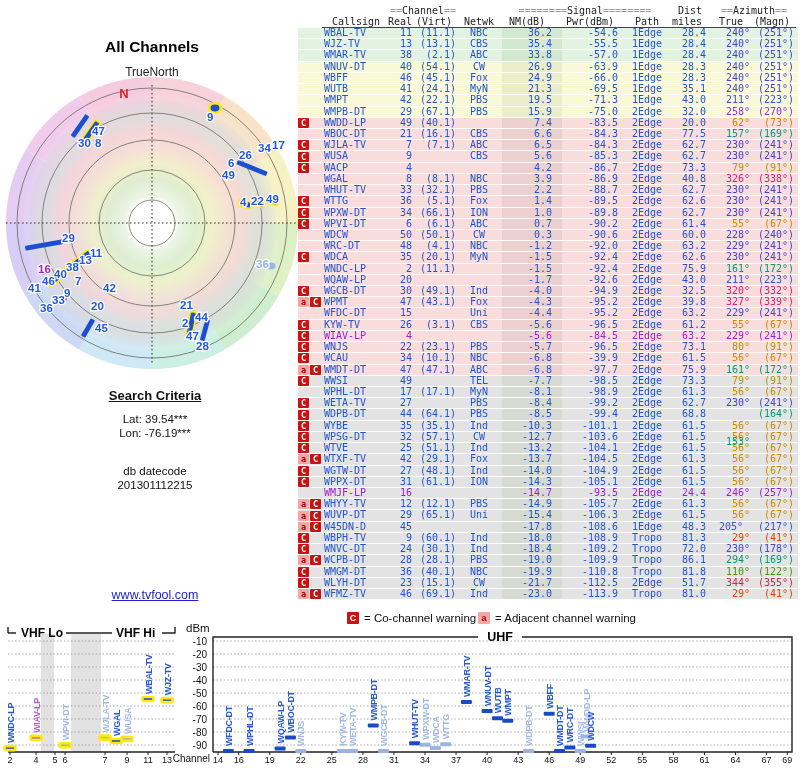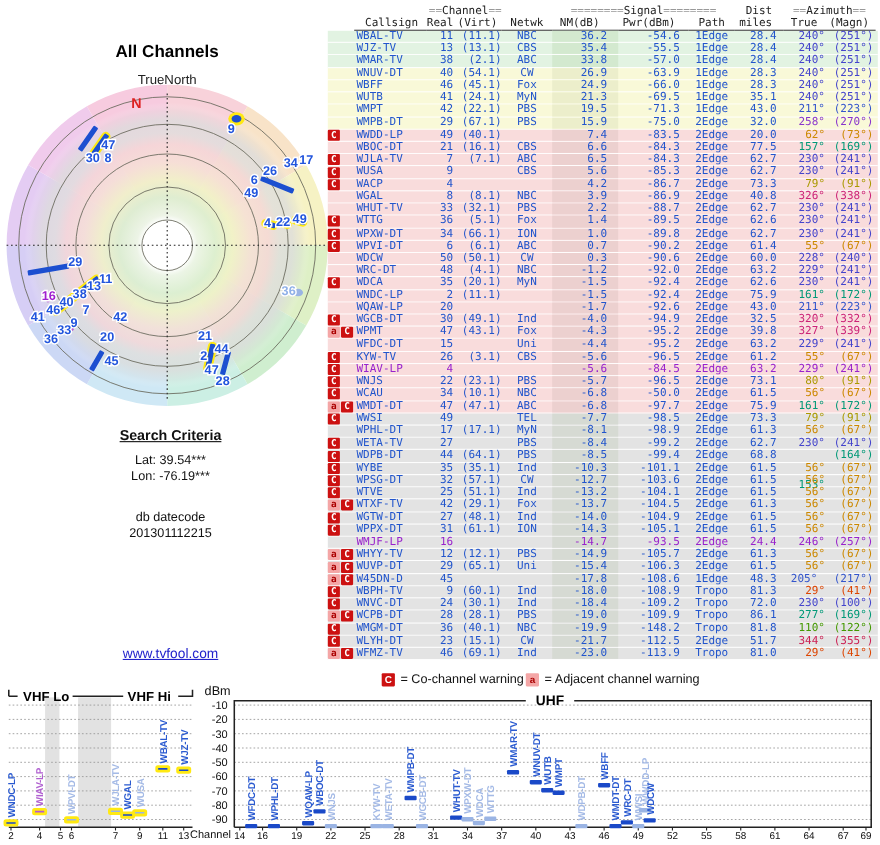--- a/index.html
+++ b/index.html
@@ -593,21 +593,21 @@
           <span class="c az1" style="color: rgb(170, 153, 0);">80°</span>
           <span class="c az2" style="color: rgb(170, 153, 0);">(91°)</span>
         </div>
         <div class="row p">
           <span class="c warn"><span class="wc">C</span></span>
           <span class="c cs">WCAU</span>
           <span class="c real">34</span>
           <span class="c virt">(10.1)</span>
           <span class="c net">NBC</span>
           <span class="c nm">-6.8</span>
-          <span class="c pwr">-50.0</span>
+          <span class="c pwr">-39.9</span>
           <span class="c path">2Edge</span>
           <span class="c mi">61.5</span>
           <span class="c az1" style="color: rgb(204, 136, 0);">56°</span>
           <span class="c az2" style="color: rgb(204, 136, 0);">(67°)</span>
         </div>
         <div class="row p">
           <span class="c warn"><span class="wa">a</span><span class="wc">C</span></span>
           <span class="c cs">WMDT-DT</span>
           <span class="c real">47</span>
           <span class="c virt">(47.1)</span>
@@ -818,43 +818,43 @@
           <span class="c warn"><span class="wc">C</span></span>
           <span class="c cs">WNVC-DT</span>
           <span class="c real">24</span>
           <span class="c virt">(30.1)</span>
           <span class="c net">Ind</span>
           <span class="c nm">-18.4</span>
           <span class="c pwr">-109.2</span>
           <span class="c path">Tropo</span>
           <span class="c mi">72.0</span>
           <span class="c az1" style="color: rgb(68, 68, 204);">230°</span>
-          <span class="c az2" style="color: rgb(68, 68, 204);">(100°)</span>
+          <span class="c az2" style="color: rgb(68, 68, 204);">(178°)</span>
         </div>
         <div class="row e">
           <span class="c warn"><span class="wa">a</span><span class="wc">C</span></span>
           <span class="c cs">WCPB-DT</span>
           <span class="c real">28</span>
           <span class="c virt">(28.1)</span>
           <span class="c net">PBS</span>
           <span class="c nm">-19.0</span>
           <span class="c pwr">-109.9</span>
           <span class="c path">Tropo</span>
           <span class="c mi">86.1</span>
-          <span class="c az1" style="color: rgb(0, 153, 119);">277°</span>
+          <span class="c az1" style="color: rgb(0, 153, 119);">294°</span>
           <span class="c az2" style="color: rgb(0, 153, 119);">(169°)</span>
         </div>
         <div class="row e">
           <span class="c warn"><span class="wc">C</span></span>
           <span class="c cs">WMGM-DT</span>
           <span class="c real">36</span>
           <span class="c virt">(40.1)</span>
           <span class="c net">NBC</span>
           <span class="c nm">-19.9</span>
-          <span class="c pwr">-148.2</span>
+          <span class="c pwr">-110.8</span>
           <span class="c path">Tropo</span>
           <span class="c mi">81.8</span>
           <span class="c az1" style="color: rgb(68, 153, 0);">110°</span>
           <span class="c az2" style="color: rgb(68, 153, 0);">(122°)</span>
         </div>
         <div class="row e">
           <span class="c warn"><span class="wc">C</span></span>
           <span class="c cs">WLYH-DT</span>
           <span class="c real">23</span>
           <span class="c virt">(15.1)</span>

